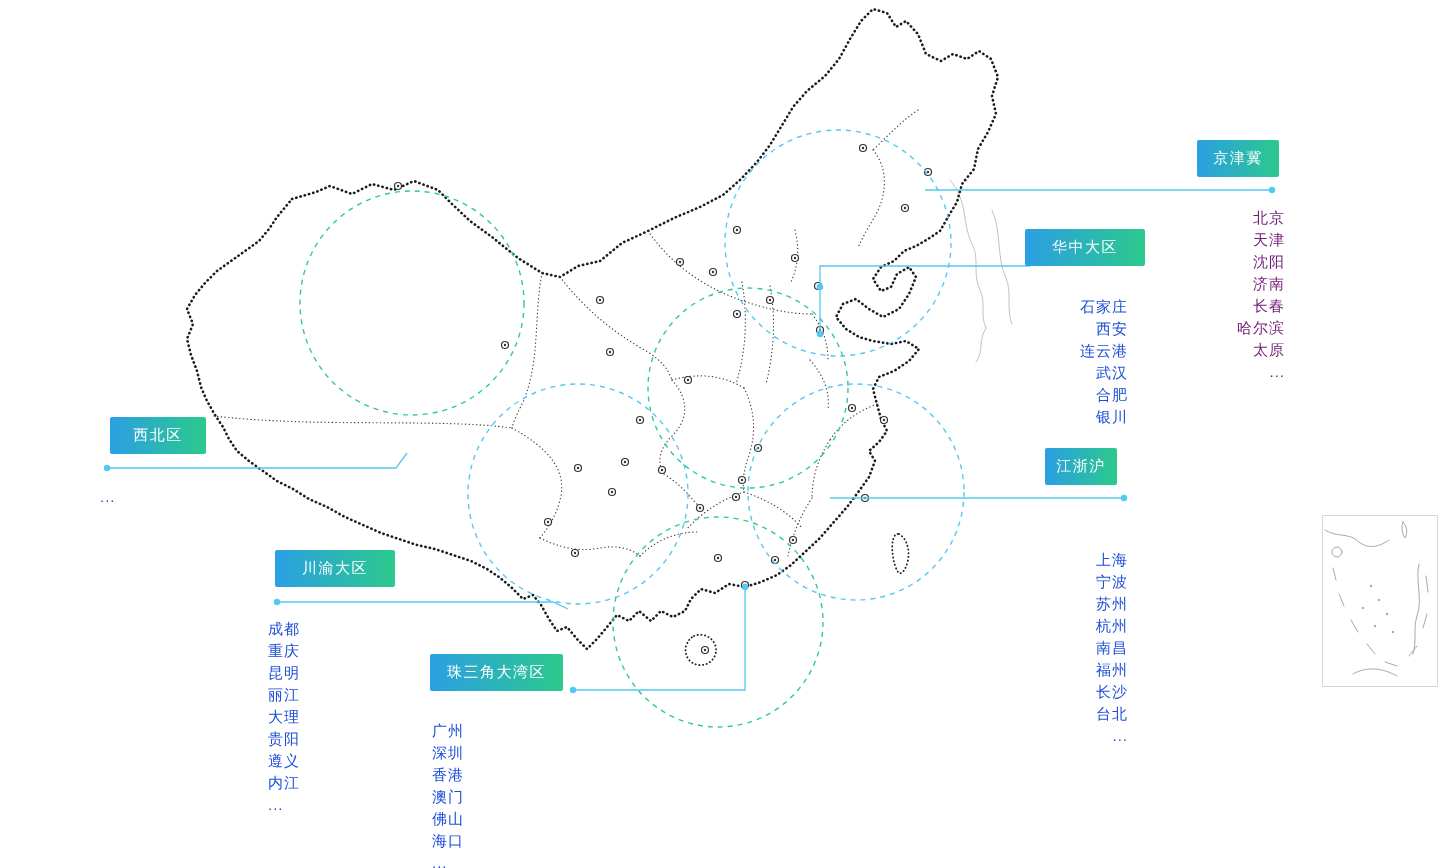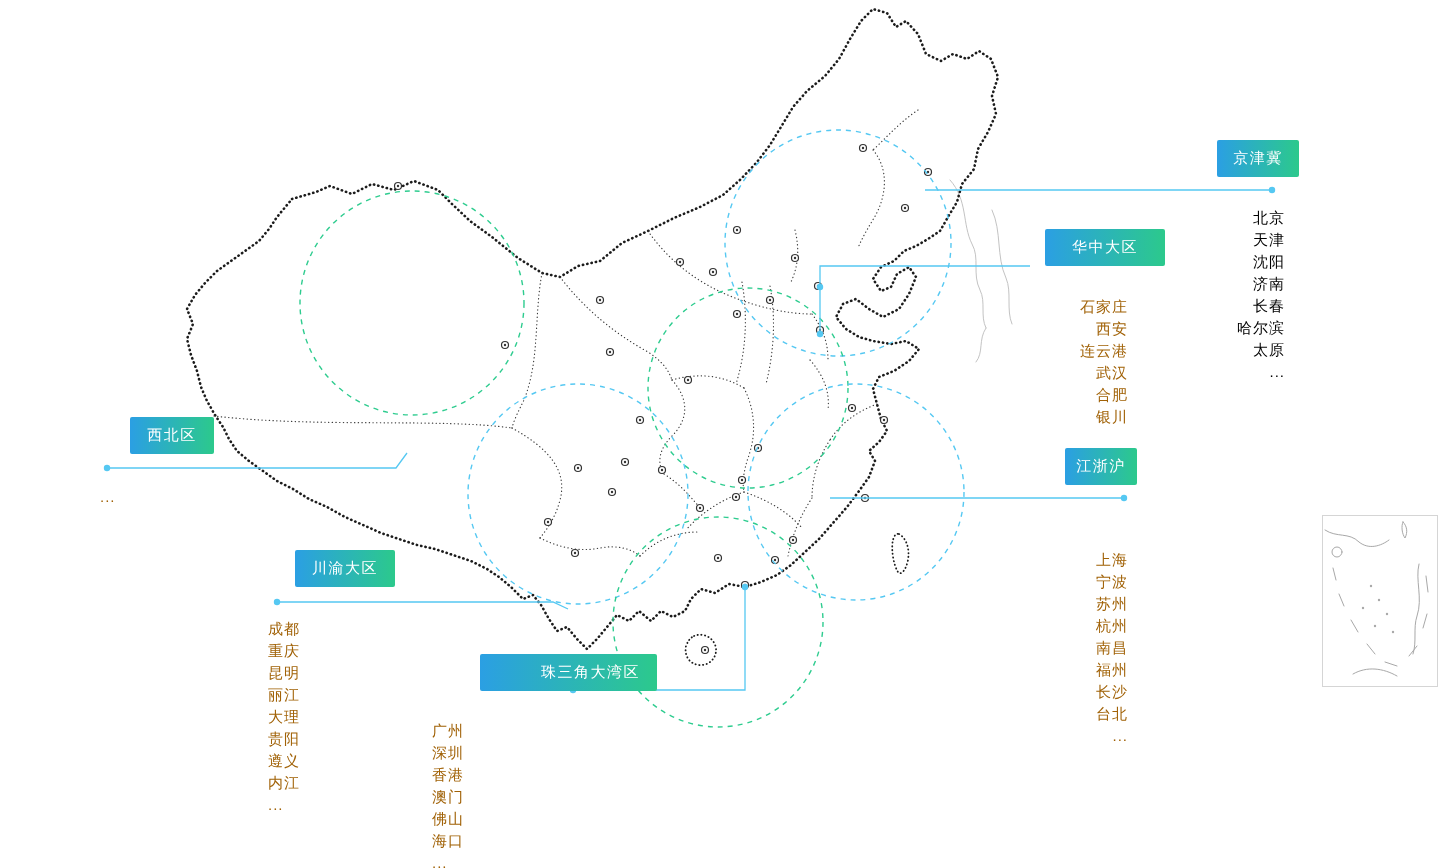--- a/index.html
+++ b/index.html
@@ -15,30 +15,30 @@
   .dc{fill:none;stroke-width:1.4;stroke-dasharray:5 5;}
   .dc.green{stroke:#2ecc8f;}
   .dc.blue{stroke:#55c8f2;}
   .cn{fill:none;stroke:#55c8f2;stroke-width:1.3;}
   .cndot{fill:#55c8f2;stroke:none;}
   .cm-o{fill:#ffffff;stroke:#333333;stroke-width:1.2;}
   .cm-i{fill:#333333;stroke:none;}
   .region-label{
     position:absolute;z-index:3;display:flex;align-items:center;justify-content:center;
     color:#ffffff;font-size:15px;letter-spacing:1.5px;
-    background:linear-gradient(90deg,#2b9fe3,#2cc98c);border-radius:2px;cursor:pointer;margin-left:20px;
+    background:linear-gradient(90deg,#2b9fe3,#2cc98c);border-radius:2px;cursor:pointer;
   }
   .lbl-jingjinji{left:1197px;top:140px;width:82px;height:37px;}
   .lbl-huazhong{left:1025px;top:229px;width:120px;height:37px;}
-  .lbl-xibei{left:110px;top:417px;width:84px;height:37px;}
+  .lbl-xibei{left:110px;top:417px;width:96px;height:37px;}
   .lbl-jiangzhehu{left:1045px;top:448px;width:72px;height:37px;}
-  .lbl-chuanyu{left:275px;top:550px;width:100px;height:37px;}
-  .lbl-zhusanjiao{left:460px;top:654px;width:133px;height:37px;padding-left:44px;}
-  .city-list{position:absolute;z-index:3;font-size:15px;line-height:22px;color:#a16207;letter-spacing:1px;}
-  .city-list.dark{color:#000000;}
+  .lbl-chuanyu{left:275px;top:550px;width:120px;height:37px;}
+  .lbl-zhusanjiao{left:430px;top:654px;width:133px;height:37px;}
+  .city-list{position:absolute;z-index:3;font-size:15px;line-height:22px;color:#1d4ed8;letter-spacing:1px;}
+  .city-list.dark{color:#701a75;}
   .city-list.right{text-align:right;}
   .list-jingjinji{top:207px;right:155px;}
   .list-huazhong{top:296px;right:312px;}
   .list-xibei{left:100px;top:486px;}
   .list-jiangzhehu{top:513px;right:312px;margin-top:36px;}
   .list-chuanyu{left:268px;top:618px;}
   .list-zhusanjiao{left:432px;top:720px;}
   .inset{
     position:absolute;left:1322px;top:515px;width:116px;height:172px;z-index:2;
     border:1px solid #d5d5d5;background:#ffffff;box-sizing:border-box;

